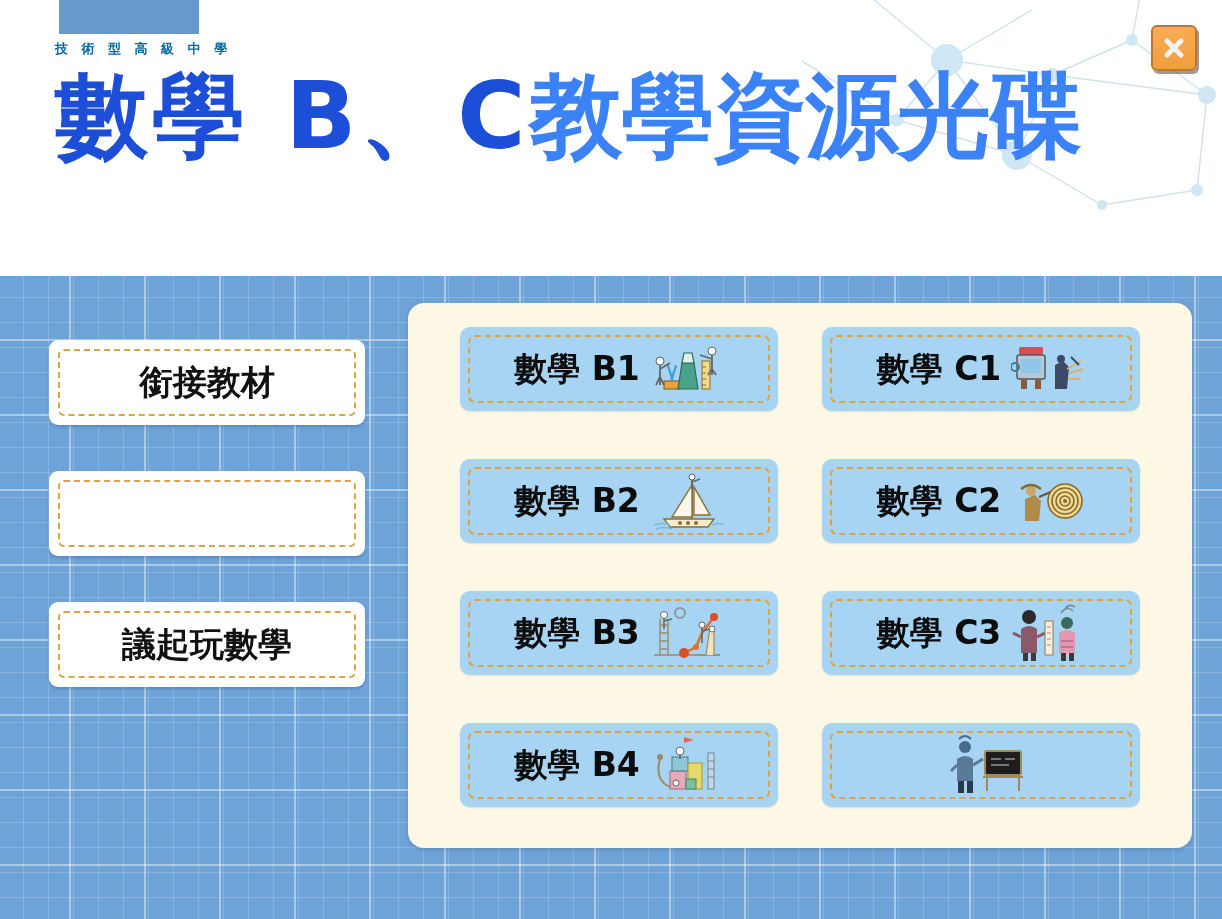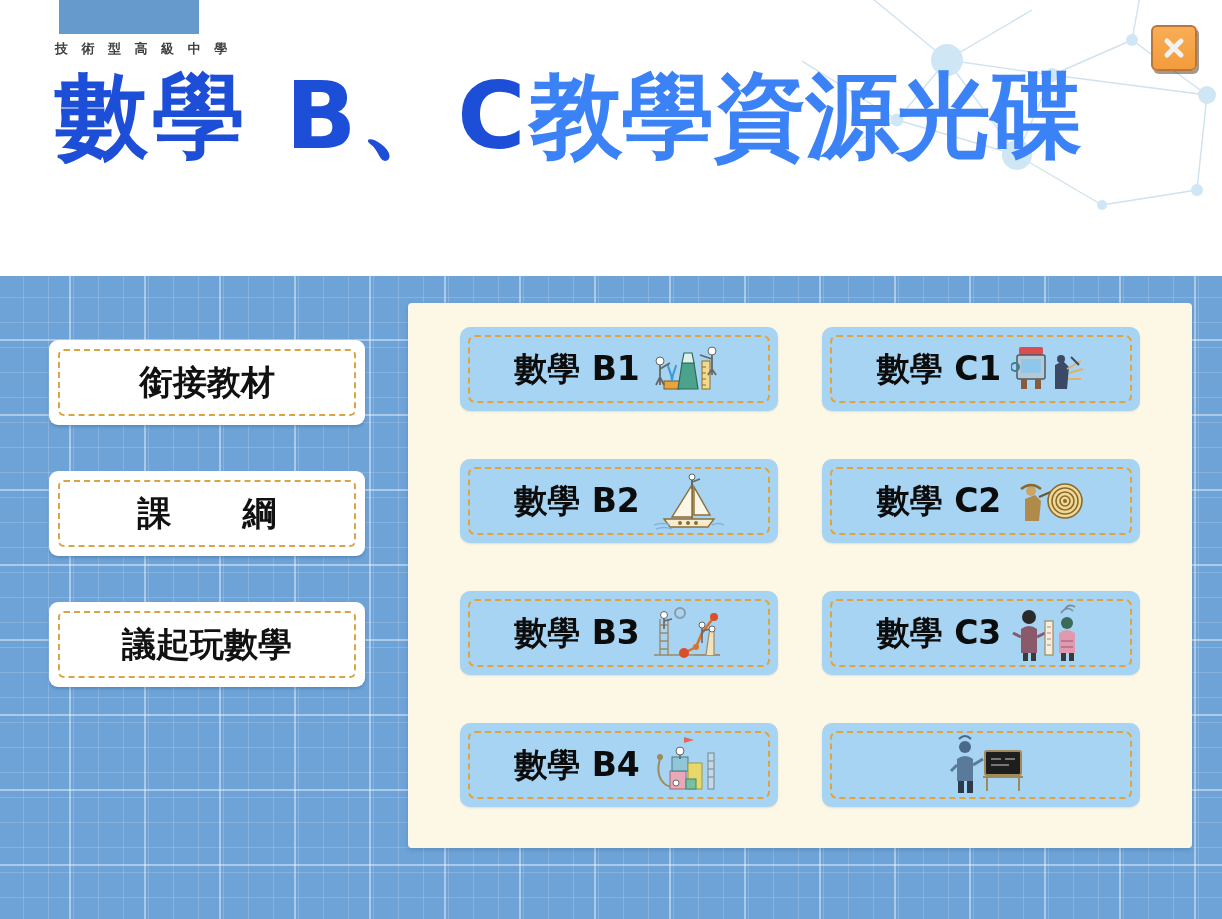--- a/index.html
+++ b/index.html
@@ -15,21 +15,21 @@
   
   .header{
     position:absolute;left:0;top:0;width:1222px;height:232px;
     background:#ffffff;overflow:hidden;
   }
   .header-netsvg{position:absolute;right:0;top:0;width:420px;height:232px;pointer-events:none;}
 
   .brandmark{position:absolute;left:59px;top:-12px;width:140px;height:46px;background:#6699cc;}
   .brandtext{
     position:absolute;left:55px;top:40px;width:150px;
-    font-size:13px;letter-spacing:4.5px;color:#404040;
+    font-size:13px;letter-spacing:4.5px;color:#0369a1;
     font-family:"DejaVu Sans","Liberation Sans",sans-serif;
     font-weight:600;white-space:nowrap;
   }
 
   .maintitle{
     position:absolute;left:55px;top:66px;
     font-size:93px;line-height:1.08;font-weight:bold;white-space:nowrap;
     font-family:"DejaVu Sans","Liberation Sans",sans-serif;
     letter-spacing:-1px;
   }
@@ -79,21 +79,21 @@
     border:2px dashed #d9a441;border-radius:6px;pointer-events:none;
   }
   .side-btn span{
     position:relative;z-index:2;font-size:34px;font-weight:bold;color:#111111;
     font-family:"DejaVu Sans","Liberation Sans",sans-serif;white-space:pre;
   }
 
   
   .panel{
     position:absolute;left:408px;top:27px;width:784px;height:545px;
-    background:#fdf8e6;border-radius:4px;z-index:2;
+    background:#fdf8e6;border-radius:16px;z-index:2;
     box-shadow:0 2px 4px rgba(20,45,80,.18);
   }
   .grid{
     position:absolute;left:52px;top:24px;width:680px;
     display:grid;grid-template-columns:318px 318px;column-gap:44px;row-gap:48px;
   }
   .book-btn{
     position:relative;width:318px;height:84px;
     background:#a6d4f2;border-radius:10px;cursor:pointer;
     display:flex;align-items:center;justify-content:center;
@@ -177,21 +177,20 @@
 
   <div class="board">
 
     <div class="sidebar">
       <div class="side-btn">
         <div class="dash"></div>
         <span>銜接教材</span>
       </div>
       <div class="side-btn">
         <div class="dash"></div>
-        <span>課      綱</span>
       </div>
       <div class="side-btn">
         <div class="dash"></div>
         <span>議起玩數學</span>
       </div>
     </div>
 
     <div class="panel">
       <div class="grid">
 

